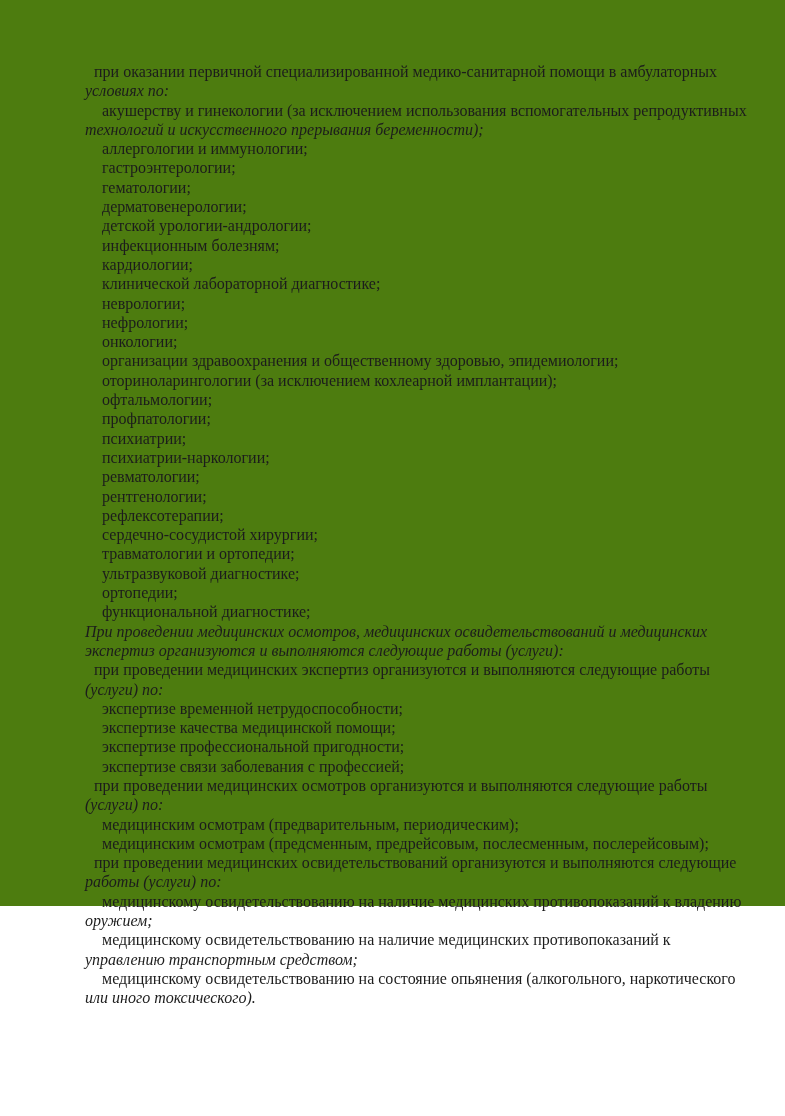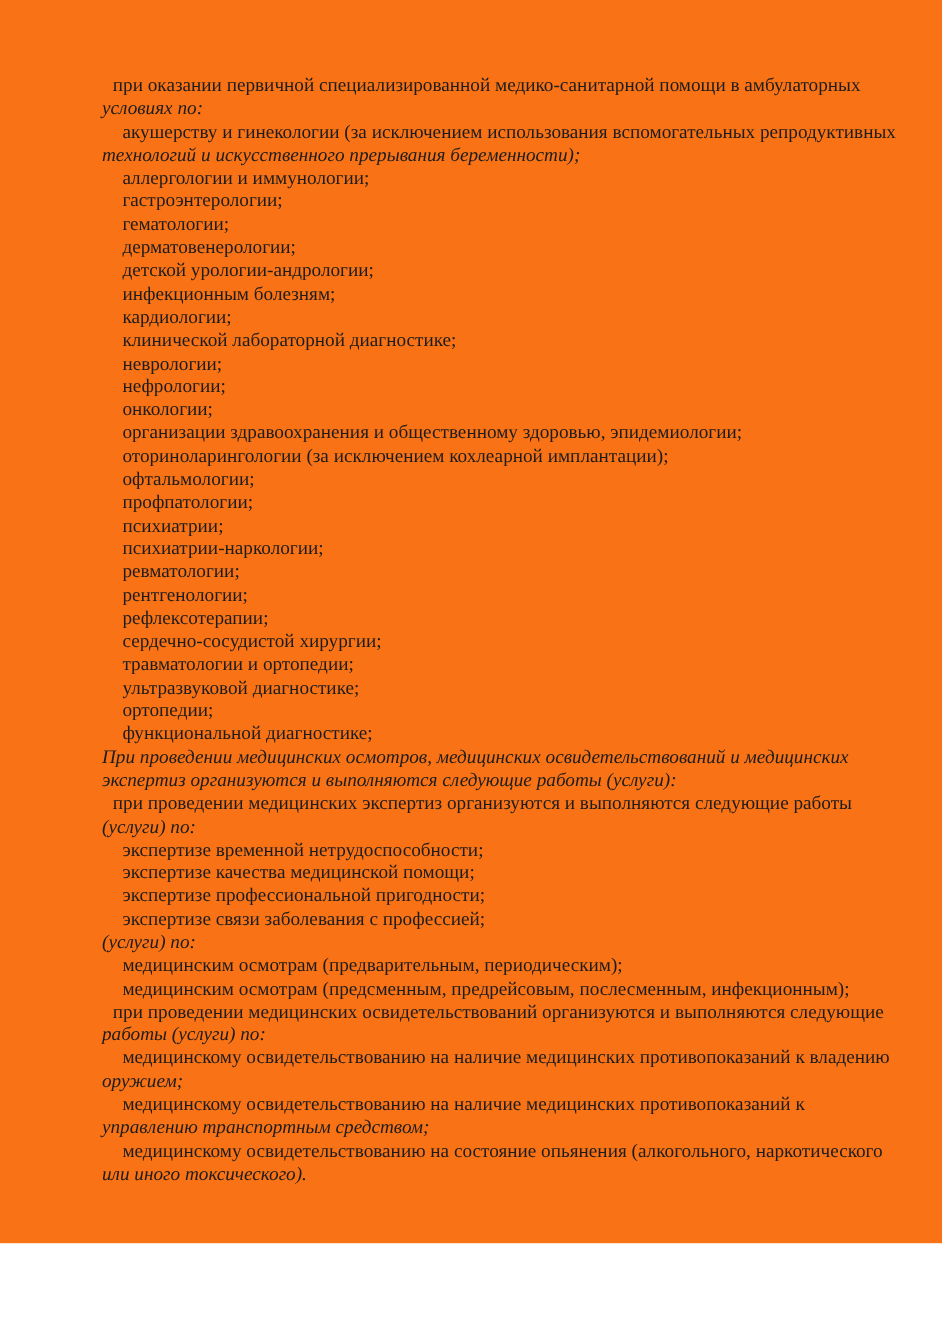--- a/index.html
+++ b/index.html
@@ -12,22 +12,22 @@
     background: #ffffff;
     position: relative;
     overflow: hidden;
     font-family: "Liberation Serif", "DejaVu Serif", serif;
   }
   .doc-page {
     position: absolute;
     left: 0;
     top: 0;
     width: 785px;
-    height: 1036px;
-    background: #f97316;
+    height: 906px;
+    background: #4d7c0f;
   }
   .text-block {
     position: absolute;
     left: 85px;
     top: 62px;
     width: 678px;
     font-size: 16px;
     line-height: 19.3px;
     color: #1c1c1c;
     text-align: left;
@@ -81,23 +81,24 @@
         <div class="line i2">ортопедии;</div>
         <div class="line i2">функциональной диагностике;</div>
         <div class="line i0">При проведении медицинских осмотров, медицинских освидетельствований и медицинских</div>
         <div class="line i0">экспертиз организуются и выполняются следующие работы (услуги):</div>
         <div class="line i1">при проведении медицинских экспертиз организуются и выполняются следующие работы</div>
         <div class="line i0">(услуги) по:</div>
         <div class="line i2">экспертизе временной нетрудоспособности;</div>
         <div class="line i2">экспертизе качества медицинской помощи;</div>
         <div class="line i2">экспертизе профессиональной пригодности;</div>
         <div class="line i2">экспертизе связи заболевания с профессией;</div>
+        <div class="line i1">при проведении медицинских осмотров организуются и выполняются следующие работы</div>
         <div class="line i0">(услуги) по:</div>
         <div class="line i2">медицинским осмотрам (предварительным, периодическим);</div>
-        <div class="line i2">медицинским осмотрам (предсменным, предрейсовым, послесменным, инфекционным);</div>
+        <div class="line i2">медицинским осмотрам (предсменным, предрейсовым, послесменным, послерейсовым);</div>
         <div class="line i1">при проведении медицинских освидетельствований организуются и выполняются следующие</div>
         <div class="line i0">работы (услуги) по:</div>
         <div class="line i2">медицинскому освидетельствованию на наличие медицинских противопоказаний к владению</div>
         <div class="line i0">оружием;</div>
         <div class="line i2">медицинскому освидетельствованию на наличие медицинских противопоказаний к</div>
         <div class="line i0">управлению транспортным средством;</div>
         <div class="line i2">медицинскому освидетельствованию на состояние опьянения (алкогольного, наркотического</div>
         <div class="line i0">или иного токсического).</div>
       </div>
   </div>

